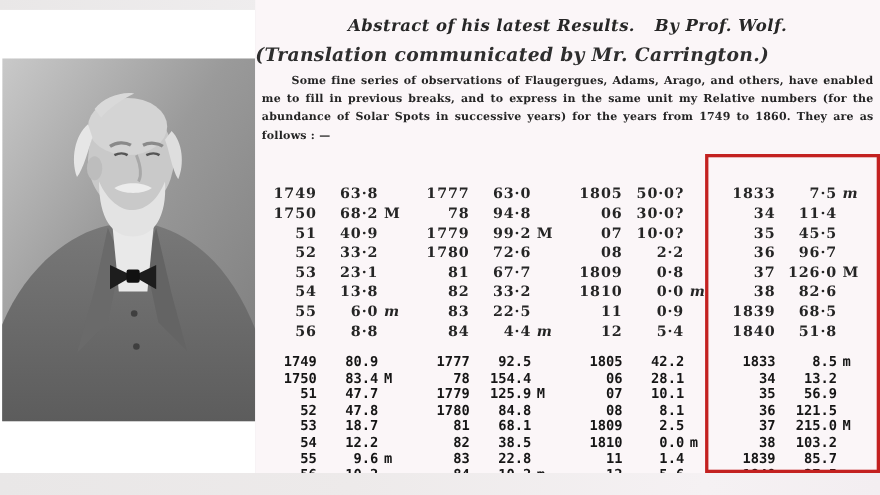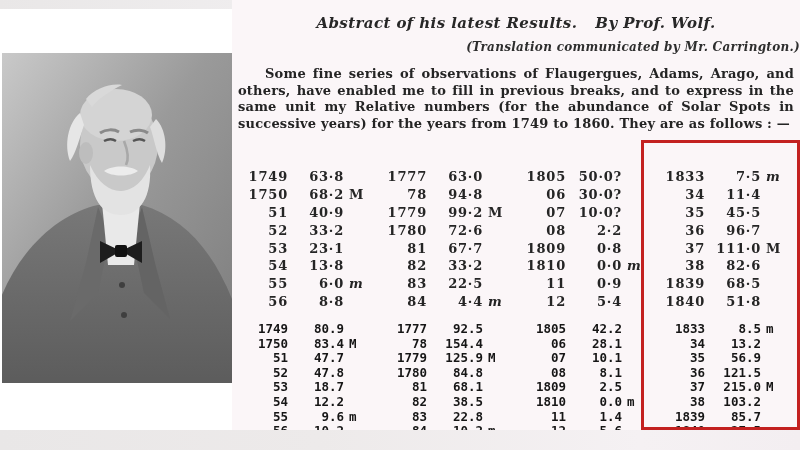--- a/index.html
+++ b/index.html
@@ -10,24 +10,24 @@
   .top-strip{position:absolute;left:0;top:0;width:800px;height:9px;
     background:linear-gradient(to right,#e9e7e7 0%,#efedee 30%,#f7f3f5 60%,#f6f1f4 100%);}
   .bottom-strip{position:absolute;left:0;top:430px;width:800px;height:20px;
     background:linear-gradient(to right,#e9e7e7 0%,#edeaea 40%,#f5f1f3 80%,#f3eef1 100%);}
   .left-panel{position:absolute;left:0;top:9px;width:232px;height:421px;background:#ffffff;}
   .portrait{position:absolute;left:2px;top:44px;width:230px;height:330px;display:block;}
   .doc-panel{position:absolute;left:232px;top:0;width:568px;height:430px;background:#fbf6f8;}
   .doc-title{position:absolute;left:232px;top:14px;width:568px;text-align:center;
     font-size:15px;font-weight:bold;font-style:italic;color:#272727;letter-spacing:.4px;}
   .doc-title .byline{margin-left:18px;}
-  .doc-subtitle{position:absolute;left:232px;top:40px;width:568px;text-align:right;
-    font-size:12px;font-weight:bold;font-style:italic;color:#2e2e2e;letter-spacing:.3px;}
+  .doc-subtitle{position:absolute;left:232px;top:40px;width:568px;text-align:left;
+    font-size:17px;font-weight:bold;font-style:italic;color:#2e2e2e;letter-spacing:.3px;}
   .doc-paragraph{position:absolute;left:238px;top:66px;width:556px;
-    font-size:13px;font-weight:bold;color:#242424;line-height:16.6px;
+    font-size:10px;font-weight:bold;color:#242424;line-height:16.6px;
     text-align:justify;text-indent:27px;letter-spacing:.2px;}
   .tbl{position:absolute;left:240px;width:556px;display:grid;grid-template-columns:repeat(4,1fr);margin-top:16px;}
   .tbl-print{top:153px;font-family:"DejaVu Serif",serif;font-size:13px;font-weight:bold;color:#252525;}
   .tbl-print .trow{height:17.9px;letter-spacing:.8px;}
   .tbl-mono{top:305px;font-family:"DejaVu Sans Mono",monospace;font-size:12.5px;font-weight:bold;color:#161616;}
   .tbl-mono .trow{height:14.6px;}
   .trow{display:flex;align-items:baseline;}
   .yr{display:inline-block;width:48px;text-align:right;}
   .val{display:inline-block;width:56px;text-align:right;}
   .sfx{display:inline-block;width:20px;margin-left:5px;}
@@ -249,21 +249,21 @@
           <span class="val">45·5</span>
           <span class="sfx"></span>
         </div>
         <div class="trow">
           <span class="yr">36</span>
           <span class="val">96·7</span>
           <span class="sfx"></span>
         </div>
         <div class="trow">
           <span class="yr">37</span>
-          <span class="val">111·0</span>
+          <span class="val">126·0</span>
           <span class="sfx">M</span>
         </div>
         <div class="trow">
           <span class="yr">38</span>
           <span class="val">82·6</span>
           <span class="sfx"></span>
         </div>
         <div class="trow">
           <span class="yr">1839</span>
           <span class="val">68·5</span>

